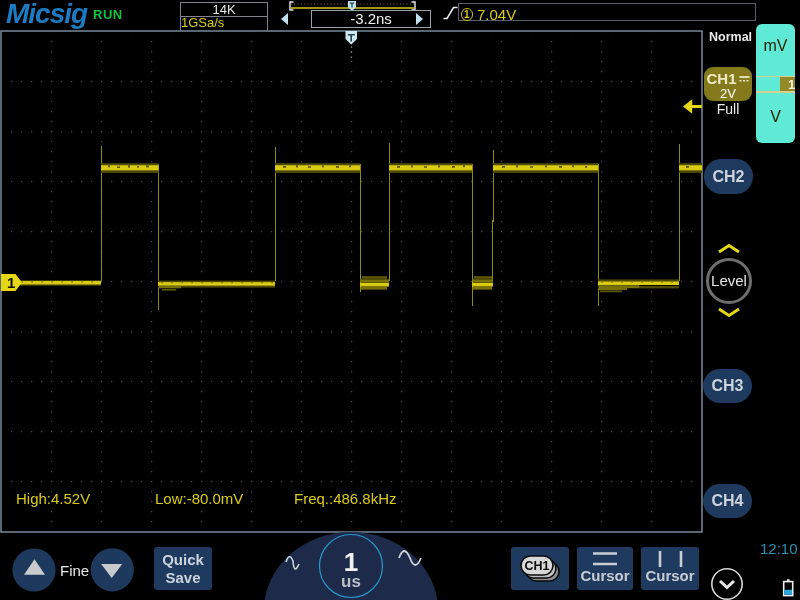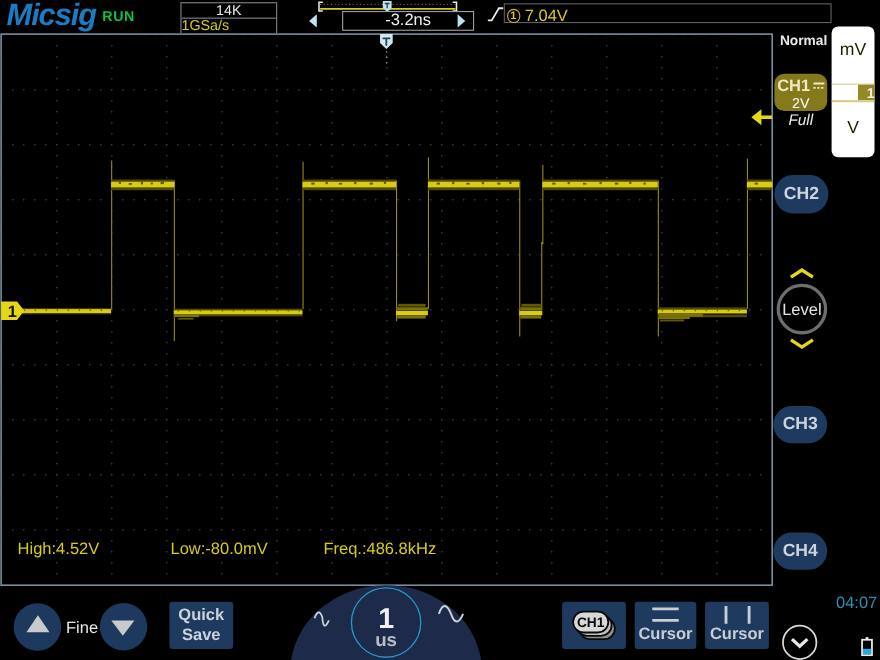--- a/index.html
+++ b/index.html
@@ -7,21 +7,21 @@
        font-family:"Liberation Sans", sans-serif;}
   .abs{position:absolute;}
   .nav{background:#1e3a5f;border-radius:17px;color:#ccd3dd;font-weight:bold;}
 </style>
 </head>
 <body>
 
 <div class="abs" style="left:6px;top:-2px;color:#1b7cc4;font-size:28px;font-weight:bold;font-style:italic;letter-spacing:-1px;">Micsig</div>
 <div class="abs" style="left:93px;top:7px;color:#0fc23f;font-size:13px;font-weight:bold;letter-spacing:0.5px;">RUN</div>
 
-<div class="abs" style="left:164px;top:2px;width:88px;height:42px;border:1px solid #83838d;box-sizing:border-box;">
+<div class="abs" style="left:180px;top:2px;width:88px;height:42px;border:1px solid #83838d;box-sizing:border-box;">
   <div style="height:13px;line-height:13px;text-align:center;color:#e8e8e8;font-size:13px;border-bottom:1px solid #83838d;">14K</div>
   <div style="height:12px;line-height:12px;text-align:left;color:#d9cb1d;font-size:13px;">1GSa/s</div>
 </div>
 
 <svg class="abs" style="left:285px;top:0;" width="135" height="12" viewBox="0 0 135 12">
   <path d="M8.5 2 h-3.5 v8 h3.5" stroke="#e8e8e8" stroke-width="1.4" fill="none"></path>
   <path d="M126.5 2 h3.5 v8 h-3.5" stroke="#e8e8e8" stroke-width="1.4" fill="none"></path>
   <line x1="6" y1="8" x2="129" y2="8" stroke="#d9cb1d" stroke-width="1.6"></line>
   <line x1="6" y1="4" x2="129" y2="4" stroke="#9a9014" stroke-width="0.9" stroke-dasharray="0.9 2.4"></line>
   <path d="M63 1 h8 v6.2 l-4 3.8 l-4 -3.8 z" fill="#bfe3ef"></path>
@@ -175,49 +175,49 @@
   <path d="M1 244 h14.5 l6.5 8.5 l-6.5 8.5 h-14.5 z" fill="#e5d714"></path>
   <text x="7" y="258" font-size="15" font-weight="bold" fill="#111" font-family="Liberation Sans">1</text>
 
   <text x="16" y="474" font-size="15" fill="#d9cb1d" font-family="Liberation Sans">High:4.52V</text>
   <text x="155" y="474" font-size="15" fill="#d9cb1d" font-family="Liberation Sans">Low:-80.0mV</text>
   <text x="294" y="474" font-size="15" fill="#d9cb1d" font-family="Liberation Sans">Freq.:486.8kHz</text>
 </svg>
 
 <div class="abs" style="left:709px;top:30px;color:#e9e9e9;font-size:12.5px;font-weight:bold;">Normal</div>
 
-<div class="abs" style="left:756px;top:24px;width:39px;height:119px;background:#ffffff;border-radius:6px;overflow:hidden;">
+<div class="abs" style="left:756px;top:24px;width:39px;height:119px;background:#5eead4;border-radius:6px;overflow:hidden;">
   <div class="abs" style="left:0;top:13px;width:39px;color:#211f00;font-size:16px;text-align:center;">mV</div>
   <div class="abs" style="left:0;top:51.5px;width:39px;height:1.5px;background:#d6cf8d;"></div>
   <div class="abs" style="left:0;top:53px;width:39px;height:14px;background:#948927;color:#f3f0e0;font-size:13px;font-weight:bold;text-align:center;line-height:15px;margin-left:24px;">10X</div>
   <div class="abs" style="left:0;top:67px;width:39px;height:1.5px;background:#d6cf8d;"></div>
   <div class="abs" style="left:0;top:84px;width:39px;color:#211f00;font-size:16px;text-align:center;">V</div>
 </div>
 
 <div class="abs" style="left:704px;top:67px;width:48px;height:34px;background:#847a1c;border-radius:9px;text-align:center;">
   <div style="color:#efe9c4;font-size:15px;font-weight:bold;line-height:17px;margin-top:3px;">CH1<svg width="12" height="10" style="margin-left:1px;">
         <path d="M1.5 3 h10" stroke="#efe9c4" stroke-width="1.8"></path>
         <path d="M1.5 6.8 h2 M5 6.8 h2 M8.5 6.8 h2" stroke="#efe9c4" stroke-width="1.6"></path>
       </svg></div>
   <div style="color:#ffffff;font-size:13px;line-height:13px;">2V</div>
 </div>
-<div class="abs" style="left:704px;top:101px;width:48px;text-align:center;color:#ededed;font-size:14px;font-style:italic;">Full</div>
+<div class="abs" style="left:704px;top:101px;width:48px;text-align:center;color:#ededed;font-size:14px;">Full</div>
 
 <div class="nav abs" style="left:704px;top:159px;width:49px;height:35px;font-size:16px;text-align:center;line-height:35px;">CH2</div>
 <div class="nav abs" style="left:703px;top:369px;width:49px;height:34px;font-size:16px;text-align:center;line-height:34px;">CH3</div>
 <div class="nav abs" style="left:703px;top:462px;width:49px;height:34px;font-size:16px;text-align:center;line-height:34px;margin-top:22px;">CH4</div>
 
 <svg class="abs" style="left:703px;top:240px;" width="60" height="82">
   <path d="M16 12 l10 -6.5 l10 6.5" stroke="#e5d714" stroke-width="3" fill="none"></path>
   <circle cx="26" cy="41" r="21.5" stroke="#6e6e6e" stroke-width="3" fill="#000"></circle>
   <text x="26" y="46" font-size="15" fill="#e5e5e5" text-anchor="middle" font-family="Liberation Sans">Level</text>
   <path d="M16 69 l10 6.5 l10 -6.5" stroke="#e5d714" stroke-width="3" fill="none"></path>
 </svg>
 
-<div class="abs" style="left:760px;top:540px;color:#2d8fb2;font-size:15px;">04:07</div>
+<div class="abs" style="left:760px;top:540px;color:#2d8fb2;font-size:15px;">12:10</div>
 
 <div class="abs" style="left:264px;top:532px;width:174px;height:156px;background:#1d2a49;border-radius:50%;"></div>
 <svg class="abs" style="left:318px;top:533px;" width="66" height="67">
   <circle cx="33" cy="33" r="31.5" stroke="#2798cc" stroke-width="1.2" fill="#1d2a49"></circle>
   <text x="33" y="38" font-size="26" font-weight="bold" fill="#f0f0f0" text-anchor="middle" font-family="Liberation Sans">1</text>
   <text x="33" y="54" font-size="17" font-weight="bold" fill="#b9bfc9" text-anchor="middle" font-family="Liberation Sans">us</text>
 </svg>
 <svg class="abs" style="left:284px;top:550px;" width="18" height="28">
   <path d="M2 12 q3.5 -10 7 -1 q1 14 6 3" stroke="#cdd3da" stroke-width="1.6" fill="none"></path>
 </svg>

